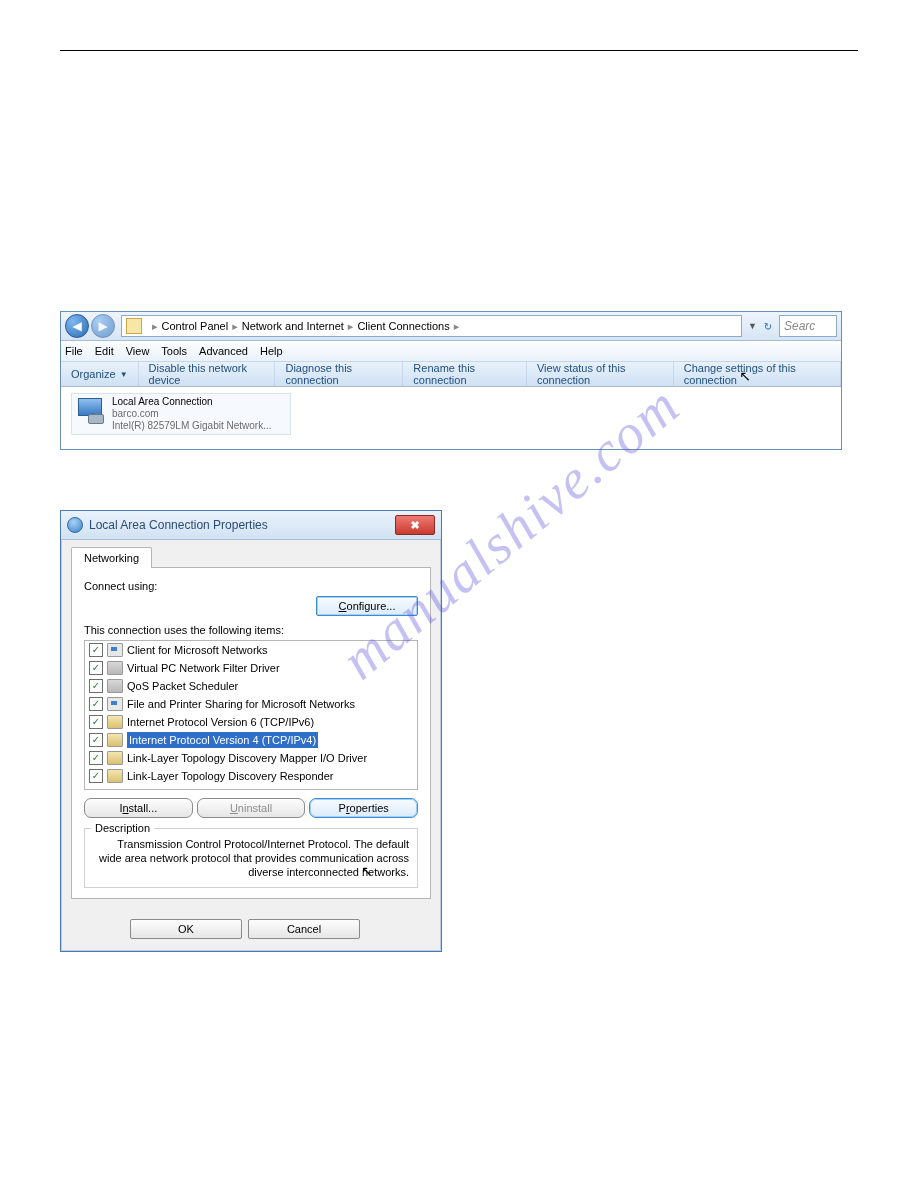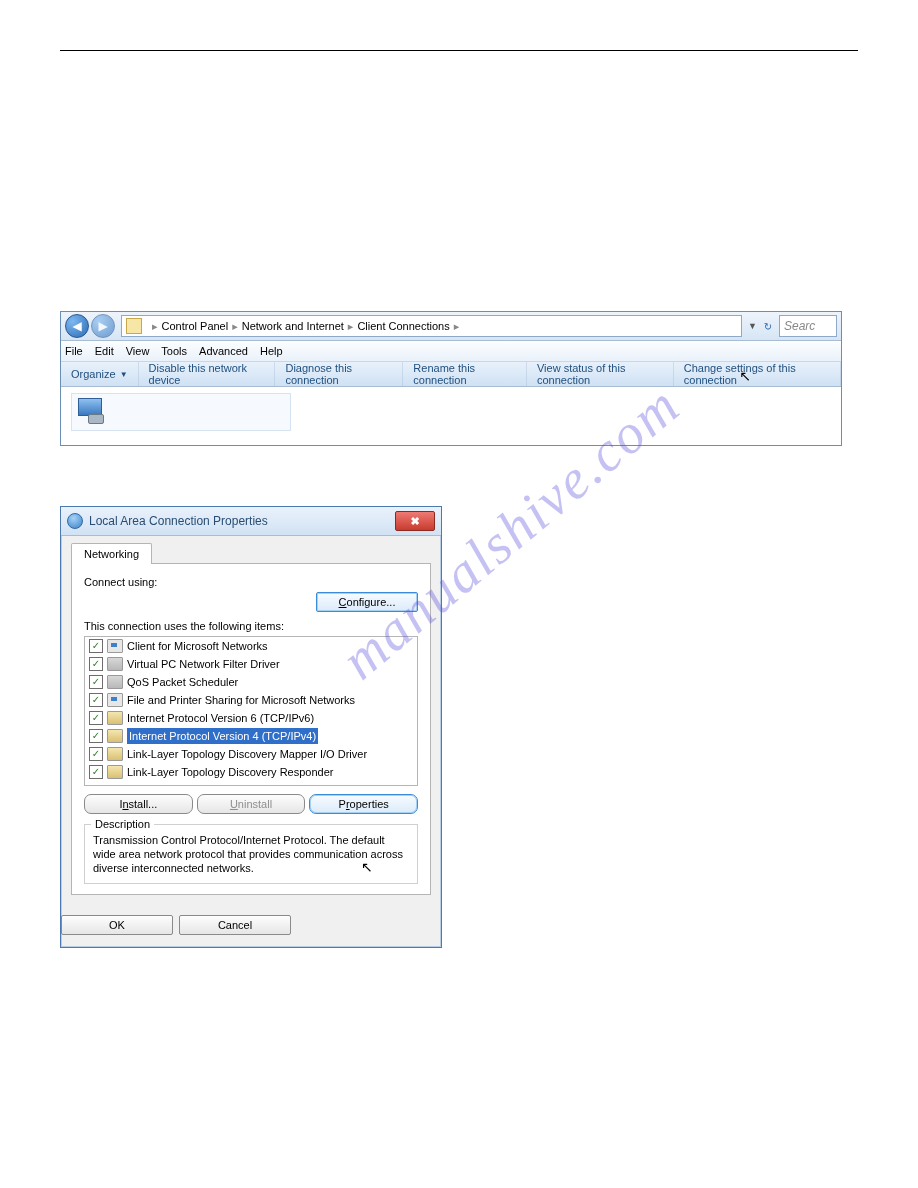--- a/index.html
+++ b/index.html
@@ -310,29 +310,30 @@
   .proto-icon.tcp { background: linear-gradient(#f5e6b0,#d9c171); }
   .btn-row { display: flex; gap: 4px; justify-content: space-between; margin-bottom: 10px; }
   .btn-row .btn { flex: 1; border-radius: 7px; }
   .group {
     border: 1px solid #d0d0d0;
     padding: 8px 8px;
     margin-top: 4px;
     position: relative;
     font-size: 11px;
     line-height: 14px;
+    text-align: right;
   }
   .group-title {
     position: absolute; top: -8px; left: 6px;
     background: #fff; padding: 0 4px;
     font-size: 11px;
   }
   .dlg-footer {
     display: flex;
-    justify-content: flex-start;
+    justify-content: center;
     gap: 6px;
     padding: 10px 12px 12px 0;
   }
   .dlg-footer .btn { min-width: 70px; }
   .cursor2 {
     position: absolute;
     left: 300px;
     top: 352px;
     font-size: 14px;
     color: #000;
@@ -390,20 +391,25 @@
       <div class="tb-item">Change settings of this connection</div>
       <span class="cursor-arrow" style="right:90px; top:56px;">↖</span>
     </div>
 
     <div class="cp-content">
       <div class="conn-item">
         <div class="conn-icon">
           <div class="monitor"></div>
             <div class="plug"></div>
         </div>
+        <div class="conn-text">
+          <div class="title">Local Area Connection</div>
+          <div class="sub">barco.com</div>
+          <div class="sub">Intel(R) 82579LM Gigabit Network...</div>
+        </div>
       </div>
     </div>
   </div>
 
   <div class="dlg">
     <div class="dlg-title">
       <span class="title-icon"></span>
       <span class="title-text">Local Area Connection Properties</span>
       <div class="dlg-close">✖</div>
     </div>

